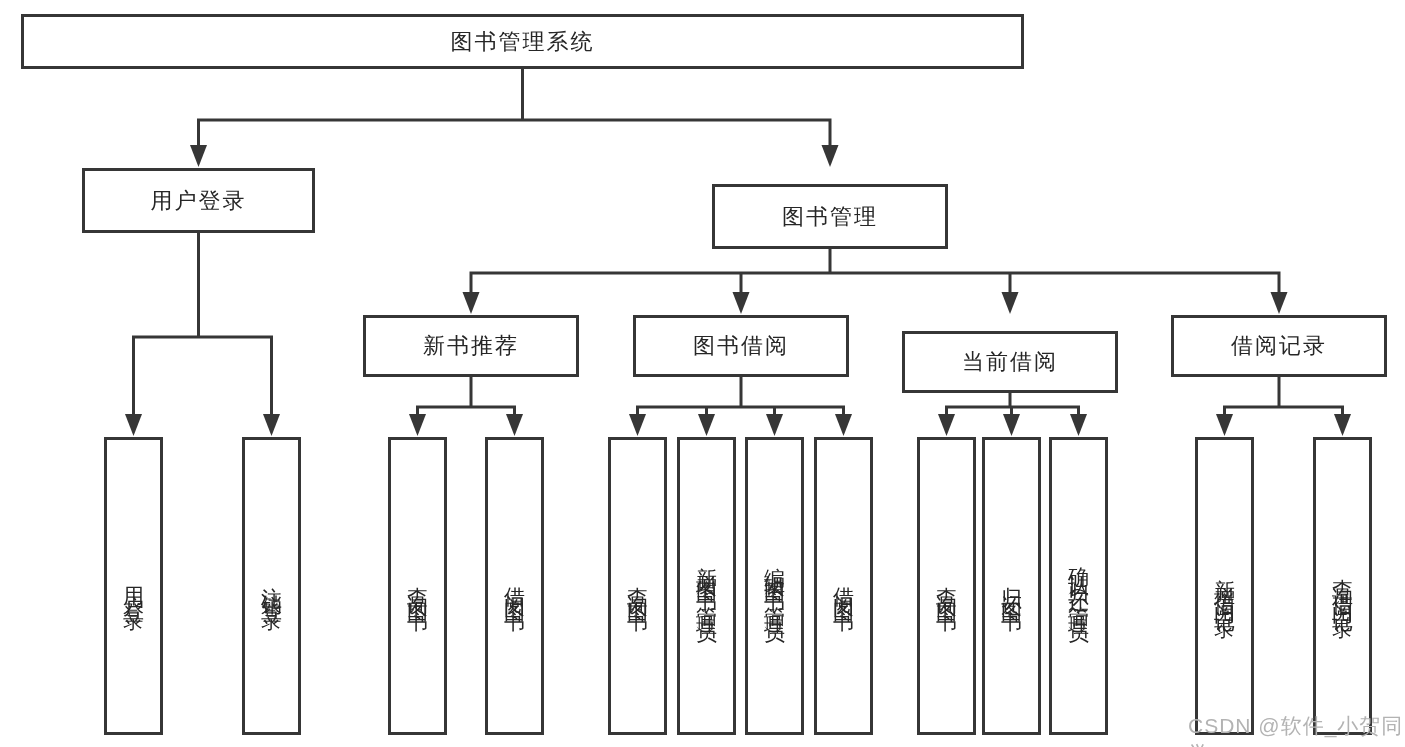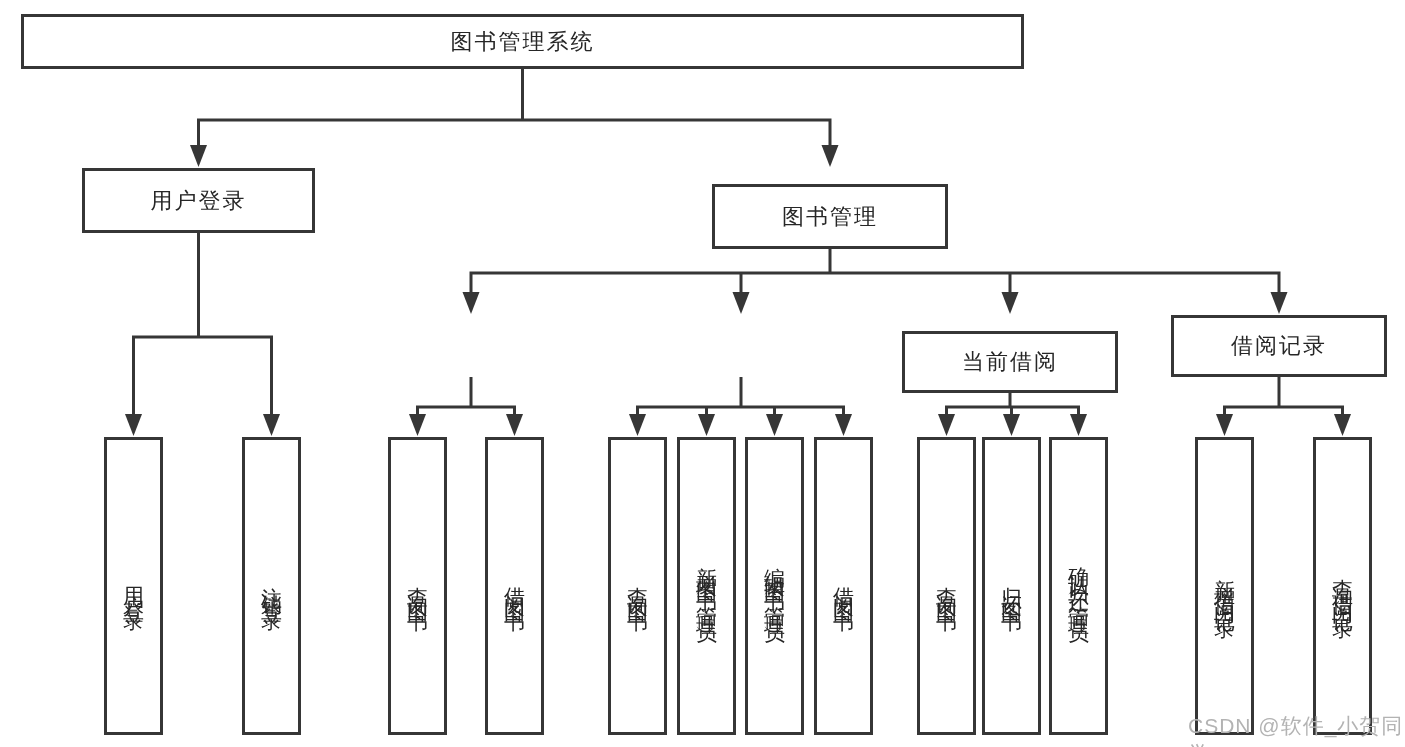--- a/index.html
+++ b/index.html
@@ -85,20 +85,22 @@
     <path class="connector" d="M1279 377 V408.5 M1224.5 407 H1342.5 M1224.5 405.5 V417 M1342.5 405.5 V417"></path>
     <polygon class="arrowhead" points="1216,414 1233,414 1224.5,436"></polygon>
     <polygon class="arrowhead" points="1334,414 1351,414 1342.5,436"></polygon>
   </svg>
 
   <div class="node h-node" style="left:21px;top:14px;width:1003px;height:55px">图书管理系统</div>
 
   <div class="node h-node" style="left:82px;top:168px;width:233px;height:65px">用户登录</div>
   <div class="node h-node" style="left:712px;top:184px;width:236px;height:65px">图书管理</div>
 
+  <div class="node h-node" style="left:363px;top:315px;width:216px;height:62px">新书推荐</div>
+  <div class="node h-node" style="left:633px;top:315px;width:216px;height:62px">图书借阅</div>
   <div class="node h-node" style="left:902px;top:331px;width:216px;height:62px">当前借阅</div>
   <div class="node h-node" style="left:1171px;top:315px;width:216px;height:62px">借阅记录</div>
 
   <div class="node v-node" style="left:104px;top:437px;width:59px;height:298px">用户登录</div>
   <div class="node v-node" style="left:242px;top:437px;width:59px;height:298px">注销登录</div>
 
   <div class="node v-node" style="left:388px;top:437px;width:59px;height:298px">查询图书</div>
   <div class="node v-node" style="left:485px;top:437px;width:59px;height:298px">借阅图书</div>
 
   <div class="node v-node" style="left:608px;top:437px;width:59px;height:298px">查询图书</div>

